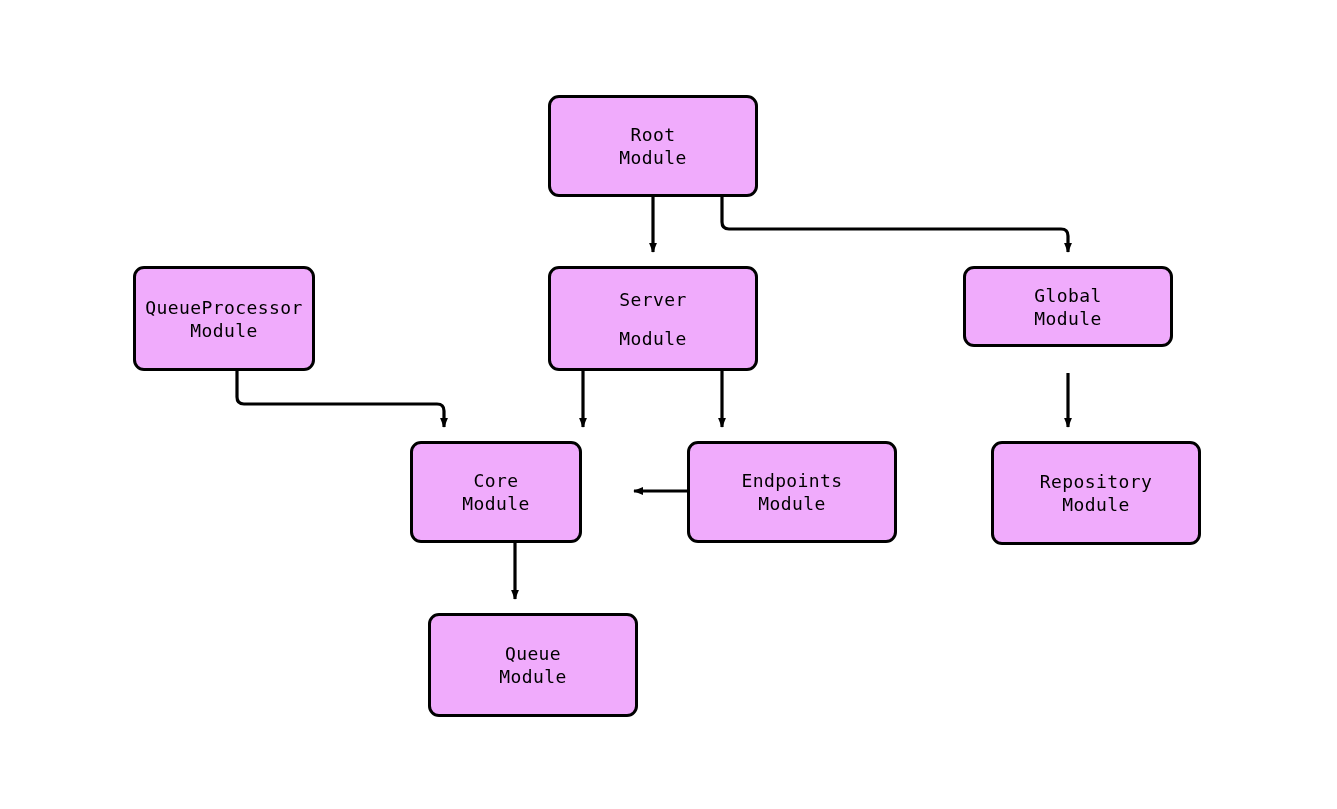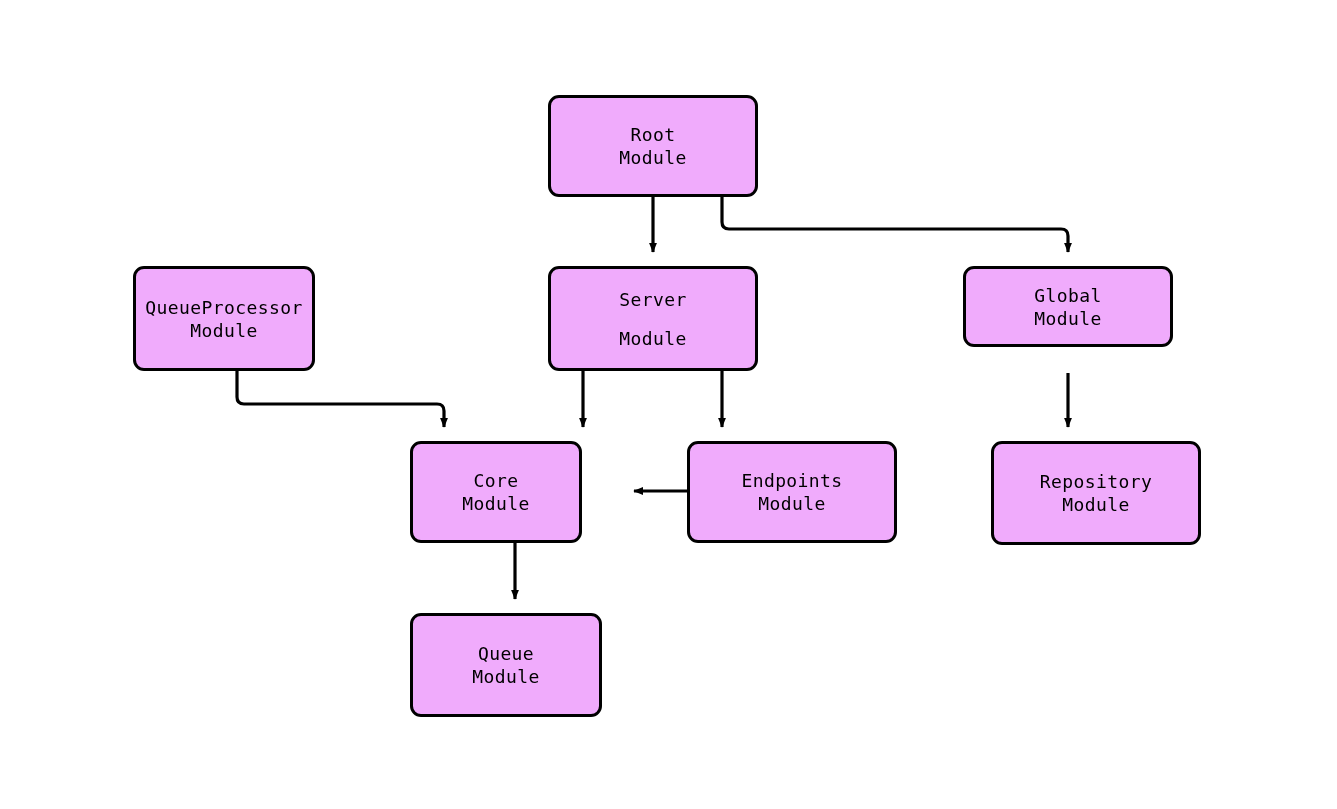--- a/index.html
+++ b/index.html
@@ -107,18 +107,18 @@
   <div class="node" style="left:687px; top:441px; width:210px; height:102px;">
     <div class="node-label">Endpoints</div>
     <div class="node-label">Module</div>
   </div>
 
   <div class="node" style="left:963px; top:441px; width:210px; height:104px;margin-left:28px;">
     <div class="node-label">Repository</div>
     <div class="node-label">Module</div>
   </div>
 
-  <div class="node" style="left:410px; top:613px; width:192px; height:104px;">
+  <div class="node" style="left:428px; top:613px; width:210px; height:104px;">
     <div class="node-label">Queue</div>
     <div class="node-label">Module</div>
   </div>
 
 </div>
 
 </body></html>

